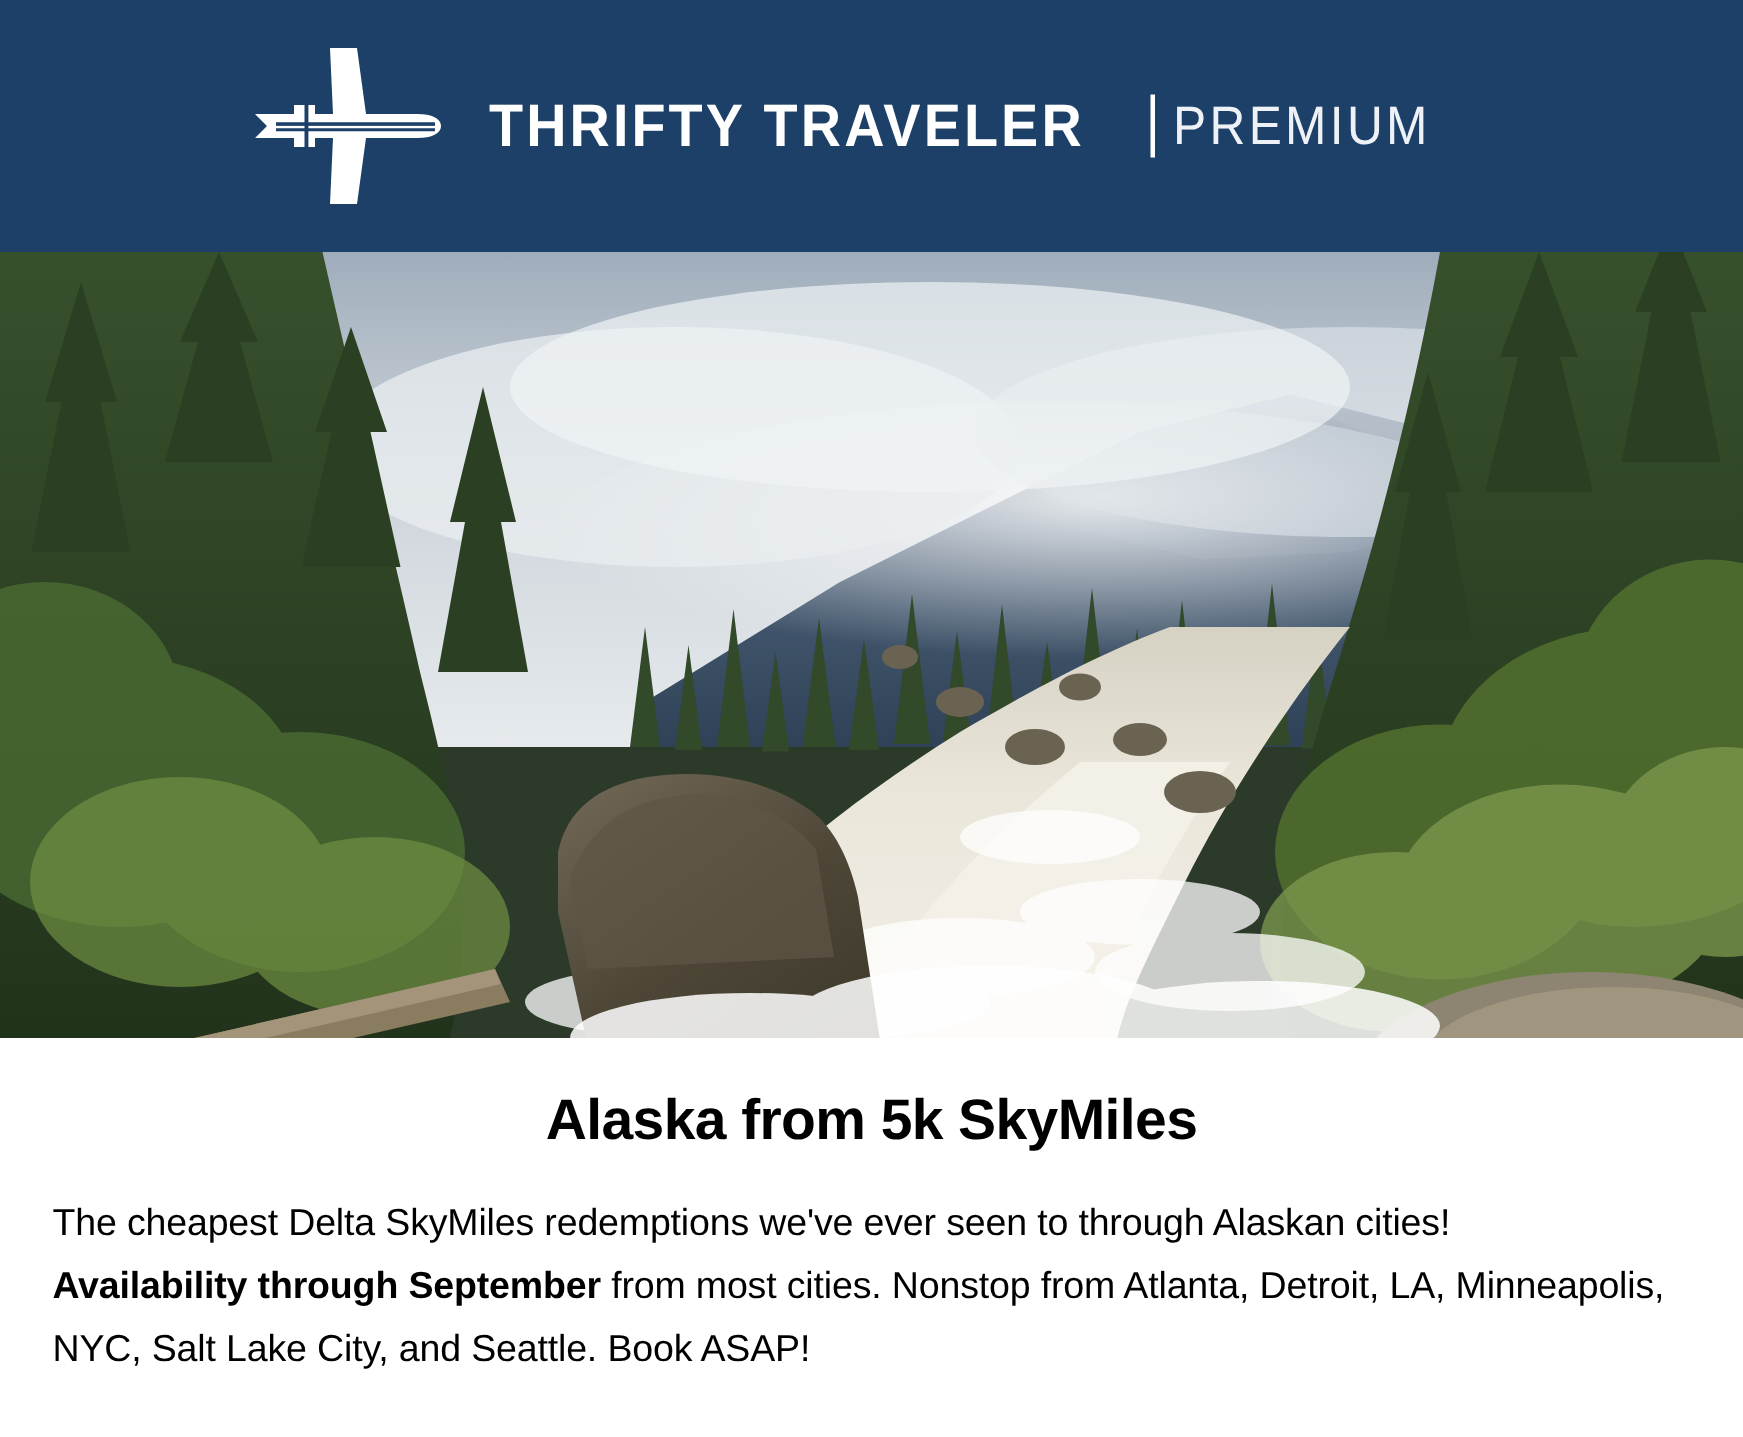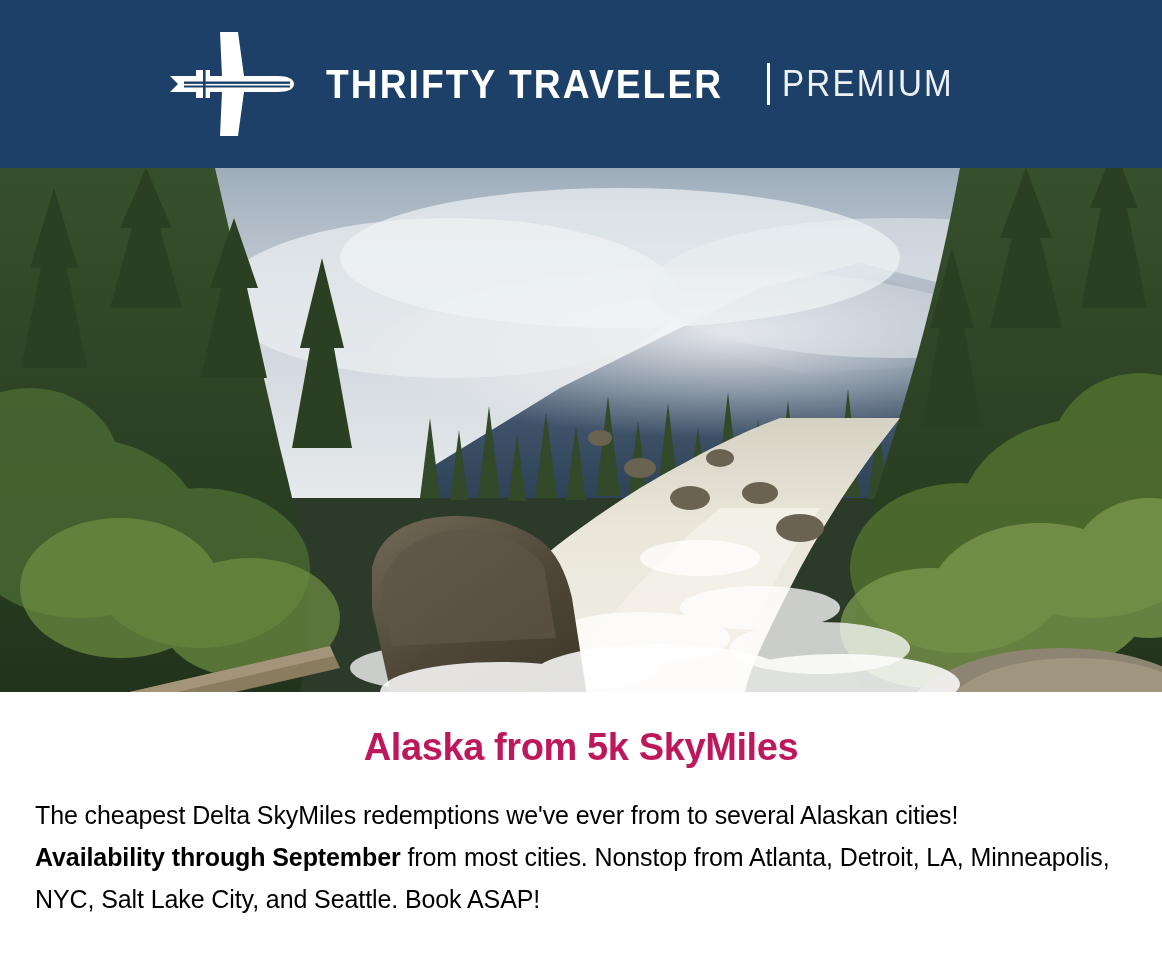--- a/index.html
+++ b/index.html
@@ -95,21 +95,21 @@
   
   .article {
     flex: 1 1 auto;
     background: #ffffff;
     padding: 0;
   }
   .article-title {
     margin: 0;
     padding: 34px 40px 0 40px;
     text-align: center;
-    color: #be185d;
+    color: #000000;
     font-size: 38px;
     font-weight: 700;
     letter-spacing: -0.4px;
     line-height: 1.15;
   }
   .article-body {
     margin: 0;
     padding: 24px 36px 0 35px;
     color: #000000;
     font-size: 25px;
@@ -319,18 +319,18 @@
         <ellipse cx="660" cy="510" rx="130" ry="34"></ellipse>
         <ellipse cx="500" cy="524" rx="120" ry="30"></ellipse>
         <ellipse cx="840" cy="516" rx="120" ry="30"></ellipse>
       </g>
     </svg>
   </figure>
 
   <section class="article">
     <h1 class="article-title">Alaska from 5k SkyMiles</h1>
     <p class="article-body">
-      <span>The cheapest Delta SkyMiles redemptions we've ever from to several Alaskan cities!</span><br>
+      <span>The cheapest Delta SkyMiles redemptions we've ever seen to through Alaskan cities!</span><br>
       <b>Availability through September</b><span> from most cities. Nonstop from Atlanta, Detroit, LA, Minneapolis, NYC, Salt Lake City, and Seattle. Book ASAP!</span>
     </p>
   </section>
 
 </div>
 
 </body></html>

